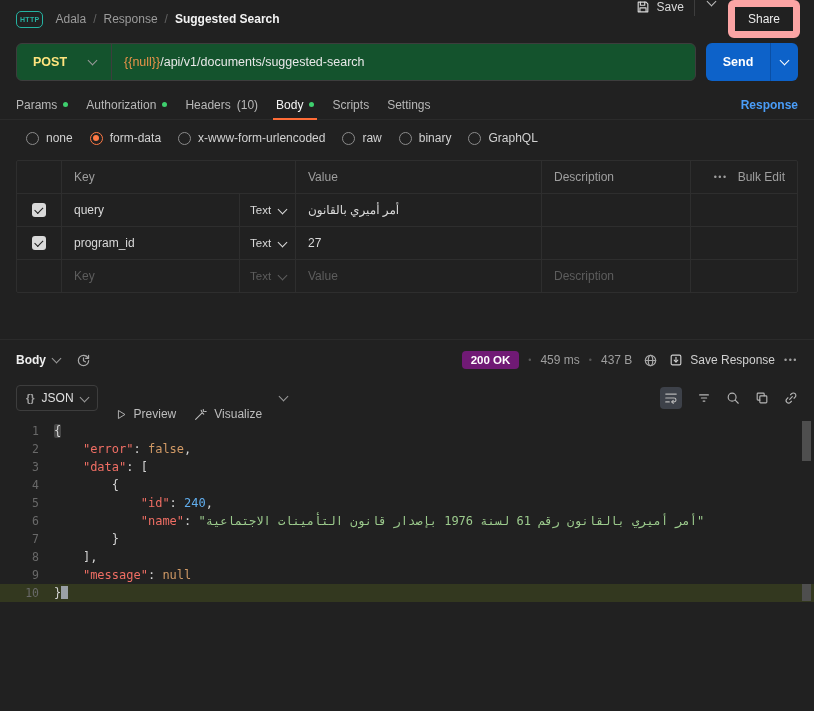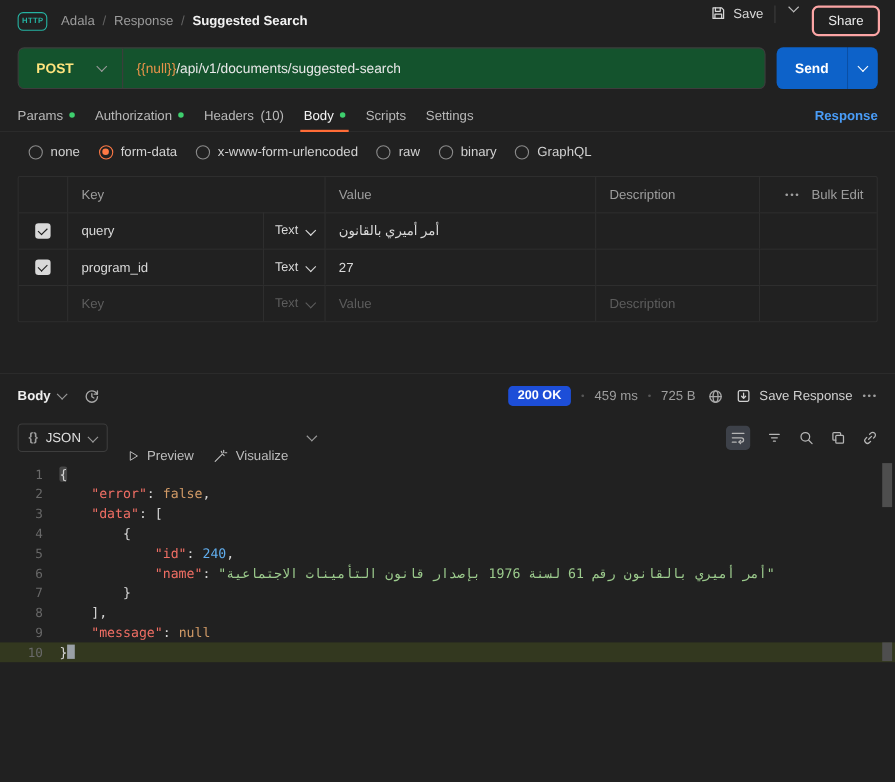--- a/index.html
+++ b/index.html
@@ -13,21 +13,21 @@
   .topbar { height:38px; flex:none; display:flex; align-items:center; justify-content:space-between; padding:0 14px 0 16px; }
   .crumbs { display:flex; align-items:center; gap:12px; }
   .http-logo { color:#25b3a2; border:1.5px solid #25b3a2; border-radius:5px; font-size:7px; font-weight:bold; padding:4px 3px; letter-spacing:.3px; }
   .breadcrumb { display:flex; align-items:flex-start; gap:7px; color:#9b9b9b; }
   .breadcrumb .sep { color:#636363; }
   .breadcrumb .current { color:#f2f2f2; font-weight:700; }
   .top-actions { display:flex; align-items:flex-start; gap:10px; }
   .save-btn { display:flex; align-items:center; gap:7px; background:none; border:none; color:#d8d8d8; font-size:12px; font-family:inherit; cursor:pointer; }
   .vdiv { width:1px; height:16px; background:#3d3d3d; }
   .chev-btn { background:none; border:none; color:#bdbdbd; display:flex; align-items:center; padding:2px 3px; cursor:pointer; }
-  .share-btn { background:none; border:2px solid #fca5a5; color:#ececec; border-radius:6px; padding:5px 13px; font-size:12px; font-family:inherit; cursor:pointer; }
+  .share-btn { background:none; border:7px solid #fca5a5; color:#ececec; border-radius:6px; padding:5px 13px; font-size:12px; font-family:inherit; cursor:pointer; }
 
   
   .request-row { flex:none; display:flex; gap:10px; padding:5px 16px 9px; }
   .url-box { flex:1; display:flex; align-items:center; background:#14532d; border:1px solid #3d3d3d; border-radius:6px; height:38px; overflow:hidden; }
   .method-btn { display:flex; align-items:center; gap:22px; padding:0 15px 0 16px; height:100%; color:#ffe47e; background:none; border:none; border-right:1px solid #3d3d3d; font-weight:700; font-size:12.5px; font-family:inherit; cursor:pointer; }
   .method-btn .chev { color:#9a9a9a; }
   .url-input { display:flex; align-items:center; padding:0 12px; font-size:12.5px; color:#e8e8e8; flex:1; white-space:nowrap; }
   .url-var { color:#e8934a; }
   .send-group { display:flex; flex:none; }
   .send-btn { width:64px; height:38px; background:#0d62c9; border:none; border-radius:6px 0 0 6px; color:#fff; font-weight:700; font-size:12.5px; font-family:inherit; cursor:pointer; }
@@ -69,21 +69,21 @@
 
   .pane-gap { flex:none; height:47px; border-bottom:1px solid #2b2b2b; }
 
   
   .resp-header { flex:none; height:40px; display:flex; align-items:center; justify-content:space-between; padding:0 16px; }
   .resp-left { display:flex; align-items:center; gap:16px; }
   .body-dd { display:flex; align-items:center; gap:7px; color:#efefef; font-weight:600; cursor:pointer; }
   .body-dd .chev, .json-dd .chev, .lone-chev { color:#9a9a9a; }
   .history-btn { color:#a8a8a8; display:flex; background:none; border:none; cursor:pointer; }
   .resp-right { display:flex; align-items:center; gap:9px; color:#9e9e9e; }
-  .status-badge { background:#1d4ed8; color:#fff; font-weight:600; font-size:11.5px; padding:3px 9px; border-radius:4px; }
+  .status-badge { background:#701a75; color:#fff; font-weight:600; font-size:11.5px; padding:3px 9px; border-radius:4px; }
   .sep-dot { color:#565656; font-size:9px; }
   .globe-btn { color:#a8a8a8; display:flex; background:none; border:none; margin:0 2px; cursor:pointer; }
   .save-resp-btn { display:flex; align-items:center; gap:7px; color:#d0d0d0; background:none; border:none; font-size:12px; font-family:inherit; cursor:pointer; }
   .more-btn { background:none; border:none; cursor:pointer; }
 
   
   .resp-toolbar { flex:none; height:36px; display:flex; align-items:center; gap:18px; padding:0 16px; }
   .json-dd { display:flex; align-items:center; gap:7px; border:1px solid #3d3d3d; border-radius:4px; padding:5px 9px; color:#e0e0e0; cursor:pointer; }
   .json-dd .braces { color:#9e9e9e; font-weight:700; font-size:11px; }
   .json-dd .chev { margin-top:-2px; }
@@ -299,21 +299,21 @@
             <path d="M13.4 2.6v3.1h-3.1"></path>
             <path d="M8 5.2v3l2 1.2"></path>
           </svg>
       </button>
     </div>
     <div class="resp-right">
       <span class="status-badge">200 OK</span>
       <span class="sep-dot">•</span>
       <span class="meta">459 ms</span>
       <span class="sep-dot">•</span>
-      <span class="meta">725 B</span>
+      <span class="meta">437 B</span>
       <button class="globe-btn">
         <svg class="svg-icon" width="15" height="15" viewBox="0 0 16 16">
             <circle cx="8" cy="8" r="5.5"></circle>
             <ellipse cx="8" cy="8" rx="2.4" ry="5.5"></ellipse>
             <path d="M2.5 8h11"></path>
           </svg>
       </button>
       <button class="save-resp-btn">
         <svg class="svg-icon" width="14" height="14" viewBox="0 0 16 16">
             <rect x="2.5" y="2.5" width="11" height="11" rx="1.5"></rect>

